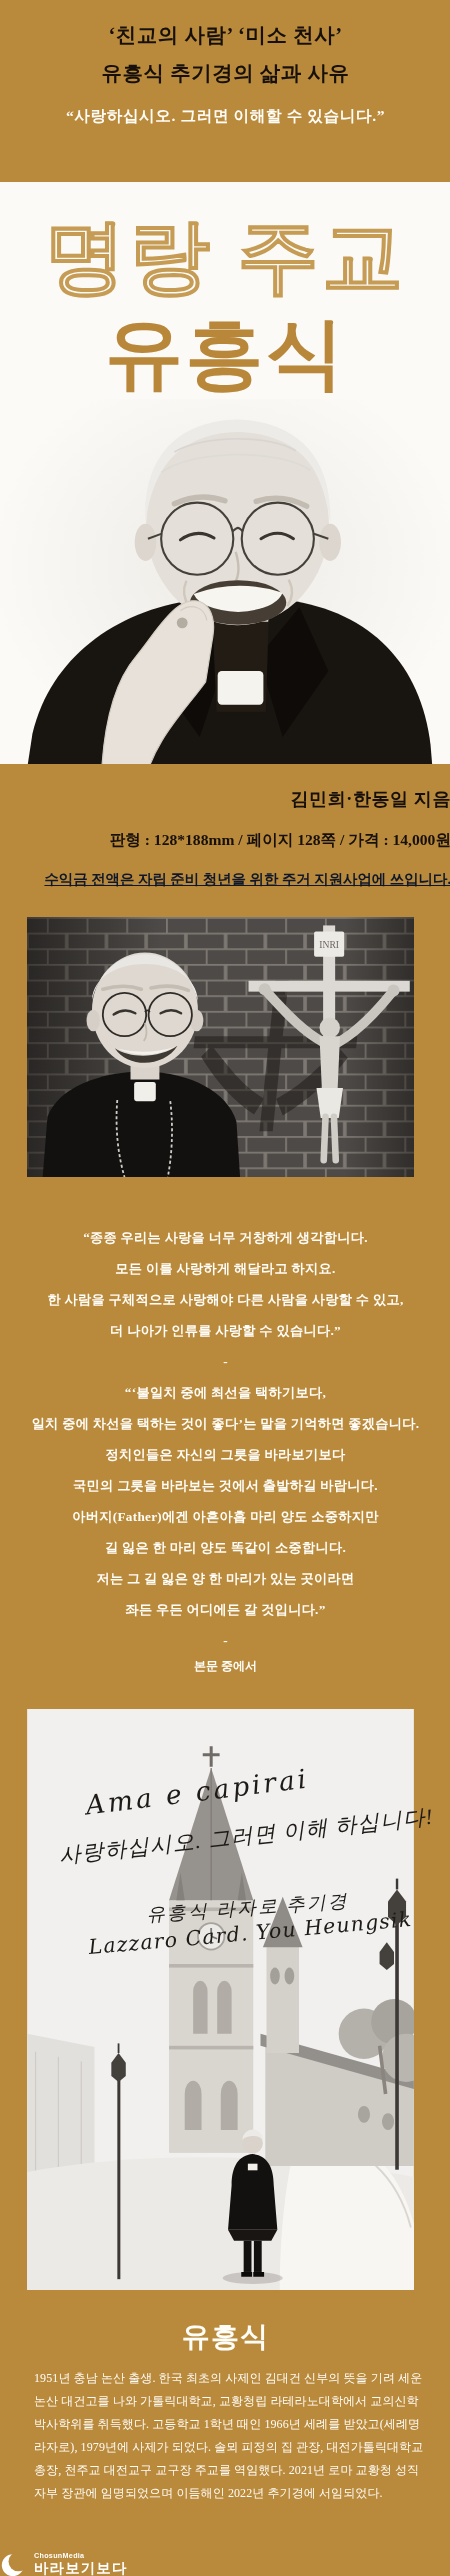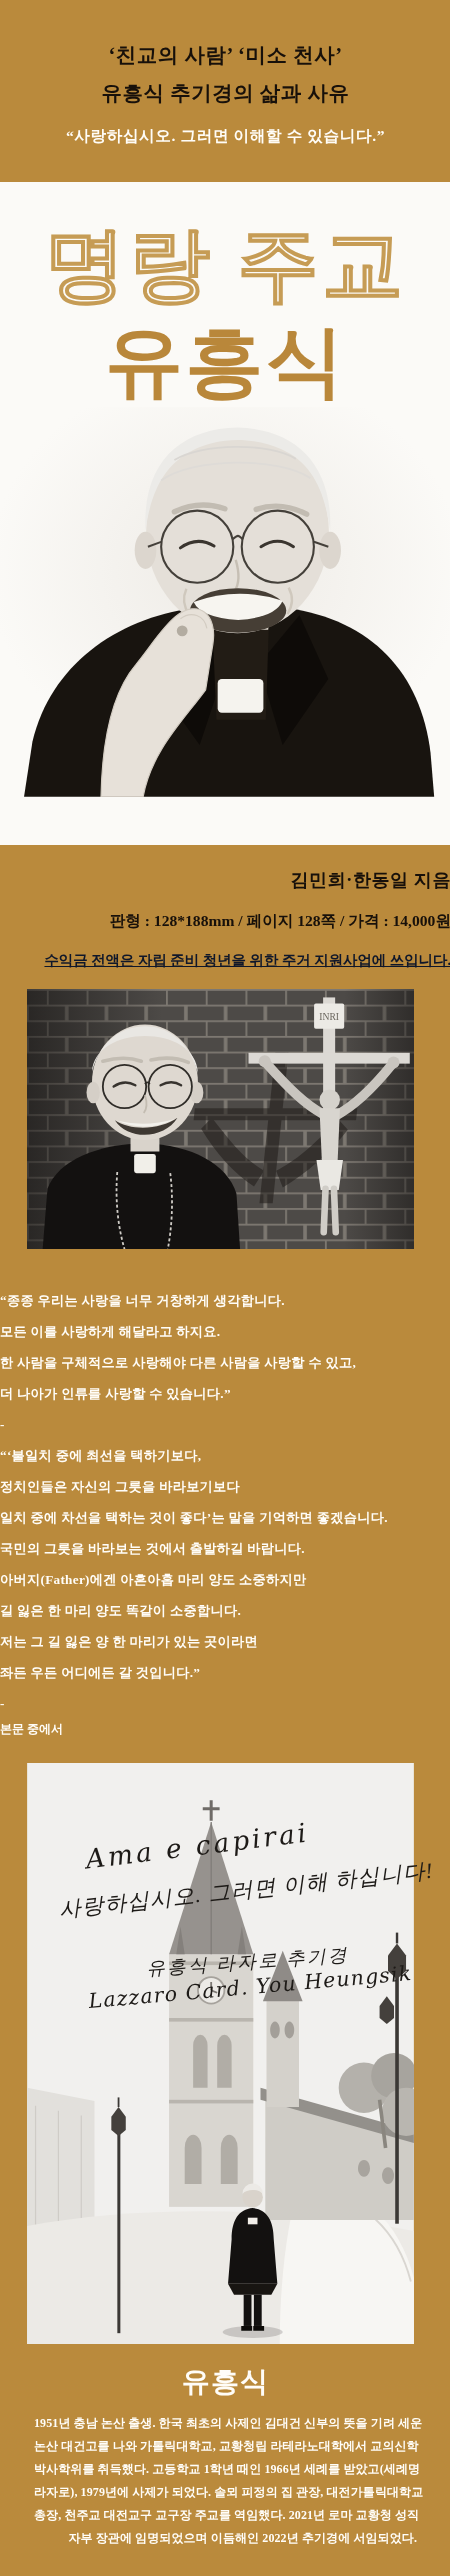--- a/index.html
+++ b/index.html
@@ -1,58 +1,58 @@
 <!DOCTYPE html>
 <html lang="ko" style="font-size:9.6px"><head>
 <meta charset="utf-8">
 <style>
   html,body{margin:0;padding:0;background:#ffffff;}
   body{width:451px;font-family:"Liberation Serif","DejaVu Serif",serif;}
   .page{width:451px;height:2576px;position:relative;overflow:hidden;background:#ba8a3c;}
   .sec{box-sizing:border-box;overflow:hidden;}
 
   
-  .header{height:182px;background:#ba8a3c;text-align:center;padding-top:36px;}
+  .header{height:182px;background:#ba8a3c;text-align:center;padding-top:16px;}
   .header .t1,.header .t2{font-size:20.4px;line-height:38px;color:#17100a;font-weight:700;letter-spacing:0.6px;white-space:nowrap;}
   .header .quote{margin-top:13px;font-size:15.6px;line-height:21.6px;color:#fffdf8;font-weight:600;letter-spacing:0.6px;white-space:nowrap;}
 
   
-  .hero{height:663px;background:#fbfaf7;text-align:center;padding-top:34px;}
+  .hero{height:582px;background:#fbfaf7;text-align:center;padding-top:26px;}
   .callig-top{font-size:81px;line-height:99px;font-weight:700;letter-spacing:3.6px;color:#c69c55;
       -webkit-text-fill-color:transparent;-webkit-text-stroke:1.5px #c69c55;white-space:nowrap;}
   .callig-bottom{font-size:78px;line-height:90px;margin-top:2.4px;font-weight:700;letter-spacing:2.4px;color:#b9873a;white-space:nowrap;}
   .portrait-wrap{width:451px;height:390px;}
 
   
   .bookinfo{height:137px;background:#ba8a3c;text-align:right;padding-top:21.6px;}
   .bookinfo .authors{font-size:18px;line-height:26.5px;color:#17100a;font-weight:700;letter-spacing:0.6px;}
   .bookinfo .specs{margin-top:17px;font-size:15.6px;line-height:21.6px;color:#17100a;font-weight:600;white-space:nowrap;padding-left:17px;}
   .bookinfo .note{margin-top:18px;font-size:14.4px;line-height:20.4px;color:#0f172a;font-weight:600;white-space:nowrap;text-decoration:underline;}
 
   
-  .inset{width:397px;margin:7px auto;display:block;position:relative;}
-
-  
-  .quotes{height:500px;background:#ba8a3c;padding-top:29px;color:#fffdf8;}
+  .inset{width:397px;margin:16px auto;display:block;position:relative;}
+
+  
+  .quotes{height:500px;background:#ba8a3c;text-align:center;padding-top:29px;color:#fffdf8;}
   .quotes .line{font-size:13.2px;line-height:31px;font-weight:600;letter-spacing:0.3px;white-space:nowrap;}
   .quotes .divider{font-size:13.2px;line-height:31px;font-weight:700;}
   .quotes .source{font-size:12px;line-height:21.6px;font-weight:600;}
 
   
   .hw{position:absolute;color:#1d1a17;font-style:italic;white-space:nowrap;}
   .hw-ita{left:58px;top:67px;font-size:26.5px;letter-spacing:3px;transform:rotate(-7deg);font-family:"DejaVu Serif",serif;}
   .hw-kor{left:31px;top:112px;font-size:21.6px;letter-spacing:1.2px;transform:rotate(-6deg);}
   .hw-name-kor{left:119px;top:186px;font-size:18.6px;letter-spacing:2.4px;transform:rotate(-4deg);}
   .hw-name-rom{left:61px;top:212px;font-size:20.4px;letter-spacing:1.2px;transform:rotate(-5deg);font-family:"DejaVu Serif",serif;}
 
   
   .bio{height:301px;background:#ba8a3c;padding-top:12px;color:#fffdf8;}
   .bio .name{text-align:center;font-size:28px;line-height:38px;font-weight:700;letter-spacing:1.2px;}
   .bio .paragraph{margin-top:10.8px;padding:0 34px;}
-  .bio .bline{font-size:12px;line-height:23px;font-weight:700;letter-spacing:0.1px;white-space:nowrap;text-align:right;}
+  .bio .bline{font-size:12px;line-height:23px;font-weight:400;letter-spacing:0.1px;white-space:nowrap;}
   .footer-logo{margin-top:45px;height:29px;display:flex;align-items:center;gap:6px;}
   .brandtext{display:flex;flex-direction:column;justify-content:center;font-family:"Liberation Sans","DejaVu Sans",sans-serif;color:#ffffff;}
   .brand-en{font-size:7.2px;letter-spacing:0.3px;line-height:8.4px;font-weight:700;}
   .brand-kr{font-size:14.4px;letter-spacing:1.2px;line-height:17px;font-weight:700;}
 </style>
 </head>
 <body>
 
 <div class="page">
 
@@ -190,22 +190,22 @@
     </svg>
   </div>
 
   <div class="sec quotes">
     <div class="line">“종종 우리는 사랑을 너무 거창하게 생각합니다.</div>
     <div class="line">모든 이를 사랑하게 해달라고 하지요.</div>
     <div class="line">한 사람을 구체적으로 사랑해야 다른 사람을 사랑할 수 있고,</div>
     <div class="line">더 나아가 인류를 사랑할 수 있습니다.”</div>
     <div class="divider">-</div>
     <div class="line">“‘불일치 중에 최선을 택하기보다,</div>
+    <div class="line">일치 중에 차선을 택하는 것이 좋다’는 말을 기억하면 좋겠습니다.</div>
     <div class="line">정치인들은 자신의 그릇을 바라보기보다</div>
-    <div class="line">일치 중에 차선을 택하는 것이 좋다’는 말을 기억하면 좋겠습니다.</div>
     <div class="line">국민의 그릇을 바라보는 것에서 출발하길 바랍니다.</div>
     <div class="line">아버지(Father)에겐 아흔아홉 마리 양도 소중하지만</div>
     <div class="line">길 잃은 한 마리 양도 똑같이 소중합니다.</div>
     <div class="line">저는 그 길 잃은 양 한 마리가 있는 곳이라면</div>
     <div class="line">좌든 우든 어디에든 갈 것입니다.”</div>
     <div class="divider">-</div>
     <div class="source">본문 중에서</div>
   </div>
 
   <div class="inset" style="height:581px;">

